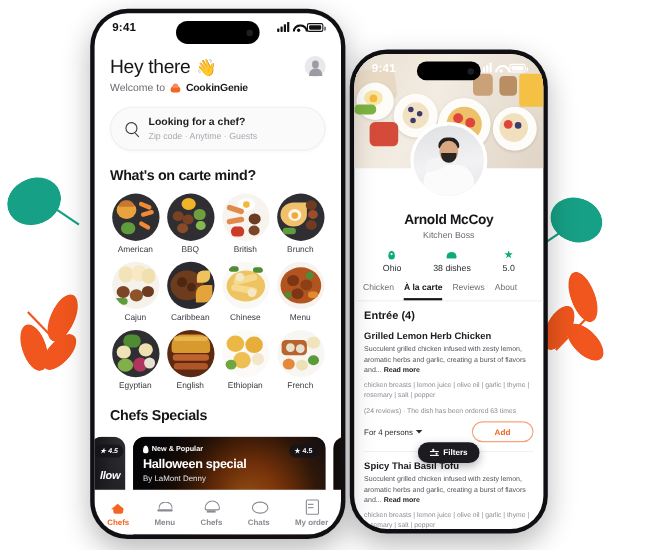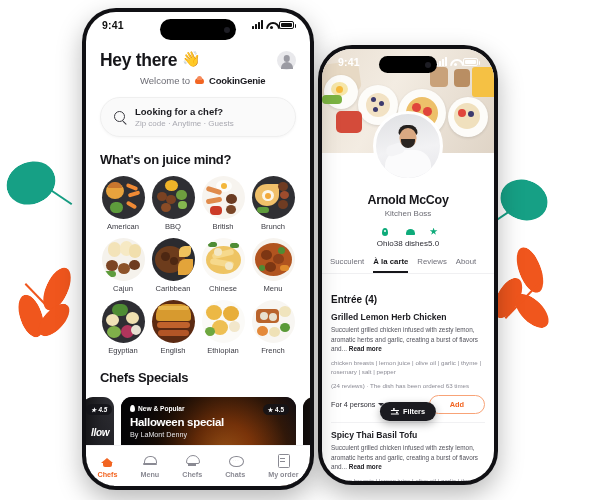--- a/index.html
+++ b/index.html
@@ -88,30 +88,30 @@
   #phone-left .notch { width:76px; height:21px; }
   #phone-right .notch { width:58px; height:17px; }
   .notch::after{
     content:""; width:6px;height:6px;border-radius:50%;
     background:#1d1d24;
   }
 
   
   .home { padding:0 14px; position:relative; height:100%; }
   .greet-row { display:flex; align-items:center; justify-content:space-between; margin-top:12px; }
-  .greet { font-size:17.5px; font-weight:bold; color:#16161a; letter-spacing:-.3px; display:flex; align-items:flex-start; gap:5px;}
+  .greet { font-size:17.5px; font-weight:normal; color:#16161a; letter-spacing:-.3px; display:flex; align-items:center; gap:5px;}
   .wave { font-size:15px; }
   .avatar-btn {
     width:19px;height:19px;border-radius:50%;background:#e9e9ec;
     position:relative;
   }
   .avatar-btn::before{content:"";position:absolute;left:50%;top:4px;transform:translateX(-50%);width:6.5px;height:6.5px;border-radius:50%;background:#9b9ba3;}
   .avatar-btn::after{content:"";position:absolute;left:50%;bottom:1.5px;transform:translateX(-50%);width:12px;height:7px;border-radius:6px 6px 0 0;background:#9b9ba3;}
 
-  .welcome { display:flex; align-items:center; gap:4px; margin-top:4px; font-size:9.5px; color:#6c6c74;margin-left:40px; }
+  .welcome { display:flex; align-items:center; gap:4px; margin-top:4px; font-size:9.5px; color:#6c6c74; }
   .lamp {
     width:11px;height:10px;position:relative;flex:none;
   }
   .lamp::before{
     content:""; position:absolute; left:1px; bottom:2px; width:9px;height:5.5px;
     background:#f26522; border-radius:5px 5px 3px 3px;
   }
   .lamp::after{
     content:""; position:absolute; left:3px; top:0px; width:5px;height:4px;
     background:#f58a5b; border-radius:3px 3px 0 0;
@@ -223,34 +223,34 @@
   }
   .av-head{position:absolute;left:50%;transform:translateX(-50%);top:14px;width:17px;height:19px;border-radius:50% 50% 46% 46%;background:#d9a882;}
   .av-hair{position:absolute;left:50%;transform:translateX(-50%);top:11px;width:19px;height:10px;border-radius:10px 10px 3px 3px;background:#24201e;}
   .av-beard{position:absolute;left:50%;transform:translateX(-50%);top:25px;width:14px;height:9px;border-radius:0 0 8px 8px;background:#2a2420;}
   .av-body{position:absolute;left:50%;transform:translateX(-50%);bottom:-6px;width:46px;height:34px;border-radius:16px 16px 0 0;background:#fbfbfc;}
   .av-arm{position:absolute;left:10px;top:30px;width:19px;height:11px;border-radius:8px;background:#f4f4f6;transform:rotate(-18deg);}
 
   .chefname { text-align:center; margin-top:40px; font-size:12.5px; font-weight:bold; color:#16161a; letter-spacing:-.3px;}
   .chefrole { text-align:center; font-size:8px; color:#6c6c74; margin-top:2px; }
 
-  .stats { display:flex; justify-content:center; margin-top:9px; padding:0 16px; }
+  .stats { display:flex; justify-content:space-between; margin-top:9px; padding:0 26px; }
   .stat { text-align:center; }
   .stat-ico { height:9px; display:flex; align-items:center; justify-content:center; color:#0eab7a; }
   .stat-val { font-size:8px; color:#2c2c34; margin-top:3px; }
   .pin { width:6px;height:8px;background:#0eab7a;border-radius:50% 50% 50% 50%/60% 60% 40% 40%;position:relative;}
   .pin::after{content:"";position:absolute;left:2px;top:2px;width:2px;height:2px;border-radius:50%;background:#fff;}
   .dish-ic { width:9px;height:6px;background:#0eab7a;border-radius:6px 6px 1px 1px;}
   .star-ic { width:8px;height:8px;background:#0eab7a;clip-path:polygon(50% 0%,61% 35%,98% 35%,68% 57%,79% 91%,50% 70%,21% 91%,32% 57%,2% 35%,39% 35%);}
 
   .chef-tabs { display:flex; gap:9px; padding:0 8px; margin-top:9px; border-bottom:1px solid #f0f0f2; font-size:7.8px; color:#70707a;}
   .chef-tab { padding-bottom:5px; white-space:nowrap; }
   .chef-tab.active { color:#16161a; font-weight:bold; border-bottom:2px solid #16161a; }
 
-  .dish-list { padding:8px 9px 0;margin-top:12px; }
+  .dish-list { padding:8px 9px 0; }
   .dish-group { font-size:10px; font-weight:bold; color:#16161a; }
   .dish { margin-top:7px; }
   .dish-name { font-size:8.6px; font-weight:bold; color:#1b1b20; }
   .dish-desc { font-size:6.4px; color:#53535c; line-height:1.5; margin-top:3px; }
   .readmore { color:#1b1b20; font-weight:bold; }
   .dish-ing { font-size:6.2px; color:#8b8b95; line-height:1.55; margin-top:4px; }
   .dish-meta { font-size:6.2px; color:#8b8b95; margin-top:5px; }
   .dish-foot { display:flex; align-items:center; justify-content:space-between; margin-top:6px; }
   .persons { font-size:7.2px; color:#2c2c34; display:flex; align-items:center; gap:3px;}
   .chev { width:0;height:0;border-left:3px solid transparent;border-right:3px solid transparent;border-top:3.5px solid #2c2c34;}
@@ -375,21 +375,21 @@
           </div>
           <div class="stat">
             <div class="stat-ico">
                 <span class="star-ic"></span>
               </div>
             <div class="stat-val">5.0</div>
           </div>
         </div>
 
         <div class="chef-tabs">
-          <div class="chef-tab">Succulent</div>
+          <div class="chef-tab">Chicken</div>
           <div class="chef-tab active">À la carte</div>
           <div class="chef-tab">Reviews</div>
           <div class="chef-tab">About</div>
         </div>
 
         <div class="dish-list">
           <div class="dish-group">Entrée (4)</div>
 
           <div class="dish">
             <div class="dish-name">Grilled Lemon Herb Chicken</div>
@@ -462,21 +462,21 @@
         </div>
 
         <div class="searchbar">
           <span class="mag"></span>
           <div>
             <div class="search-main">Looking for a chef?</div>
             <div class="search-sub">Zip code · Anytime · Guests</div>
           </div>
         </div>
 
-        <div class="section-title">What's on juice mind?</div>
+        <div class="section-title">What's on carte mind?</div>
 
         <div class="cat-grid">
 
           <div class="cat">
             <div class="cat-img">
               <span class="b" style="left:4px;top:7px;width:18px;height:16px;background:#e8a33d;"></span>
               <span class="b" style="left:6px;top:6px;width:14px;height:6px;background:#c9762e;border-radius:7px 7px 0 0;"></span>
               <span class="b" style="left:24px;top:9px;width:12px;height:4px;background:#f08a35;border-radius:2px;transform:rotate(22deg);"></span>
               <span class="b" style="left:26px;top:16px;width:12px;height:4px;background:#f08a35;border-radius:2px;transform:rotate(-16deg);"></span>
               <span class="b" style="left:8px;top:26px;width:13px;height:11px;background:#5e9c3c;border-radius:6px;"></span>

